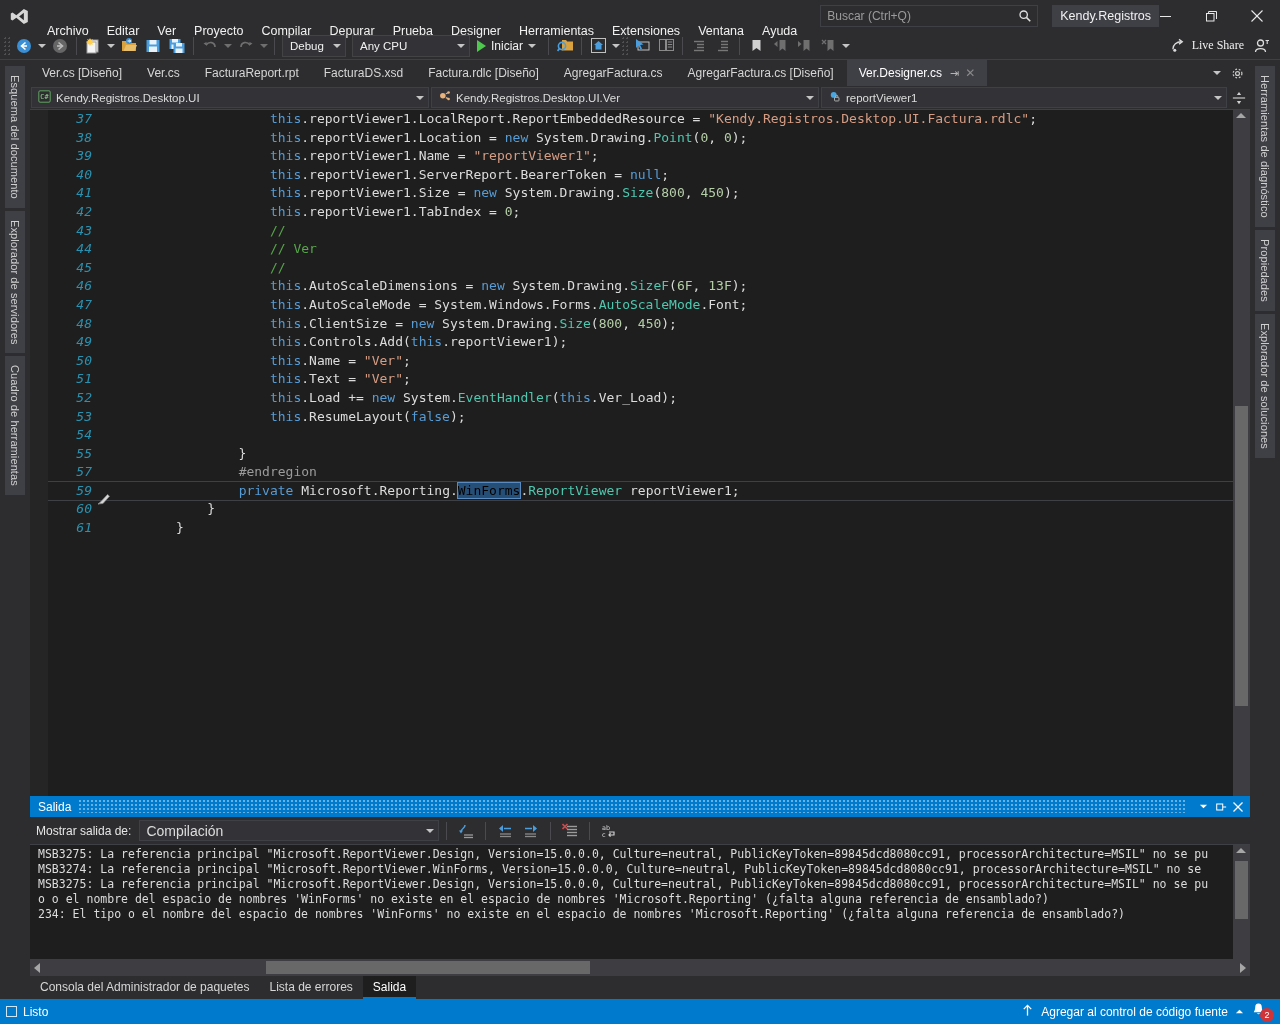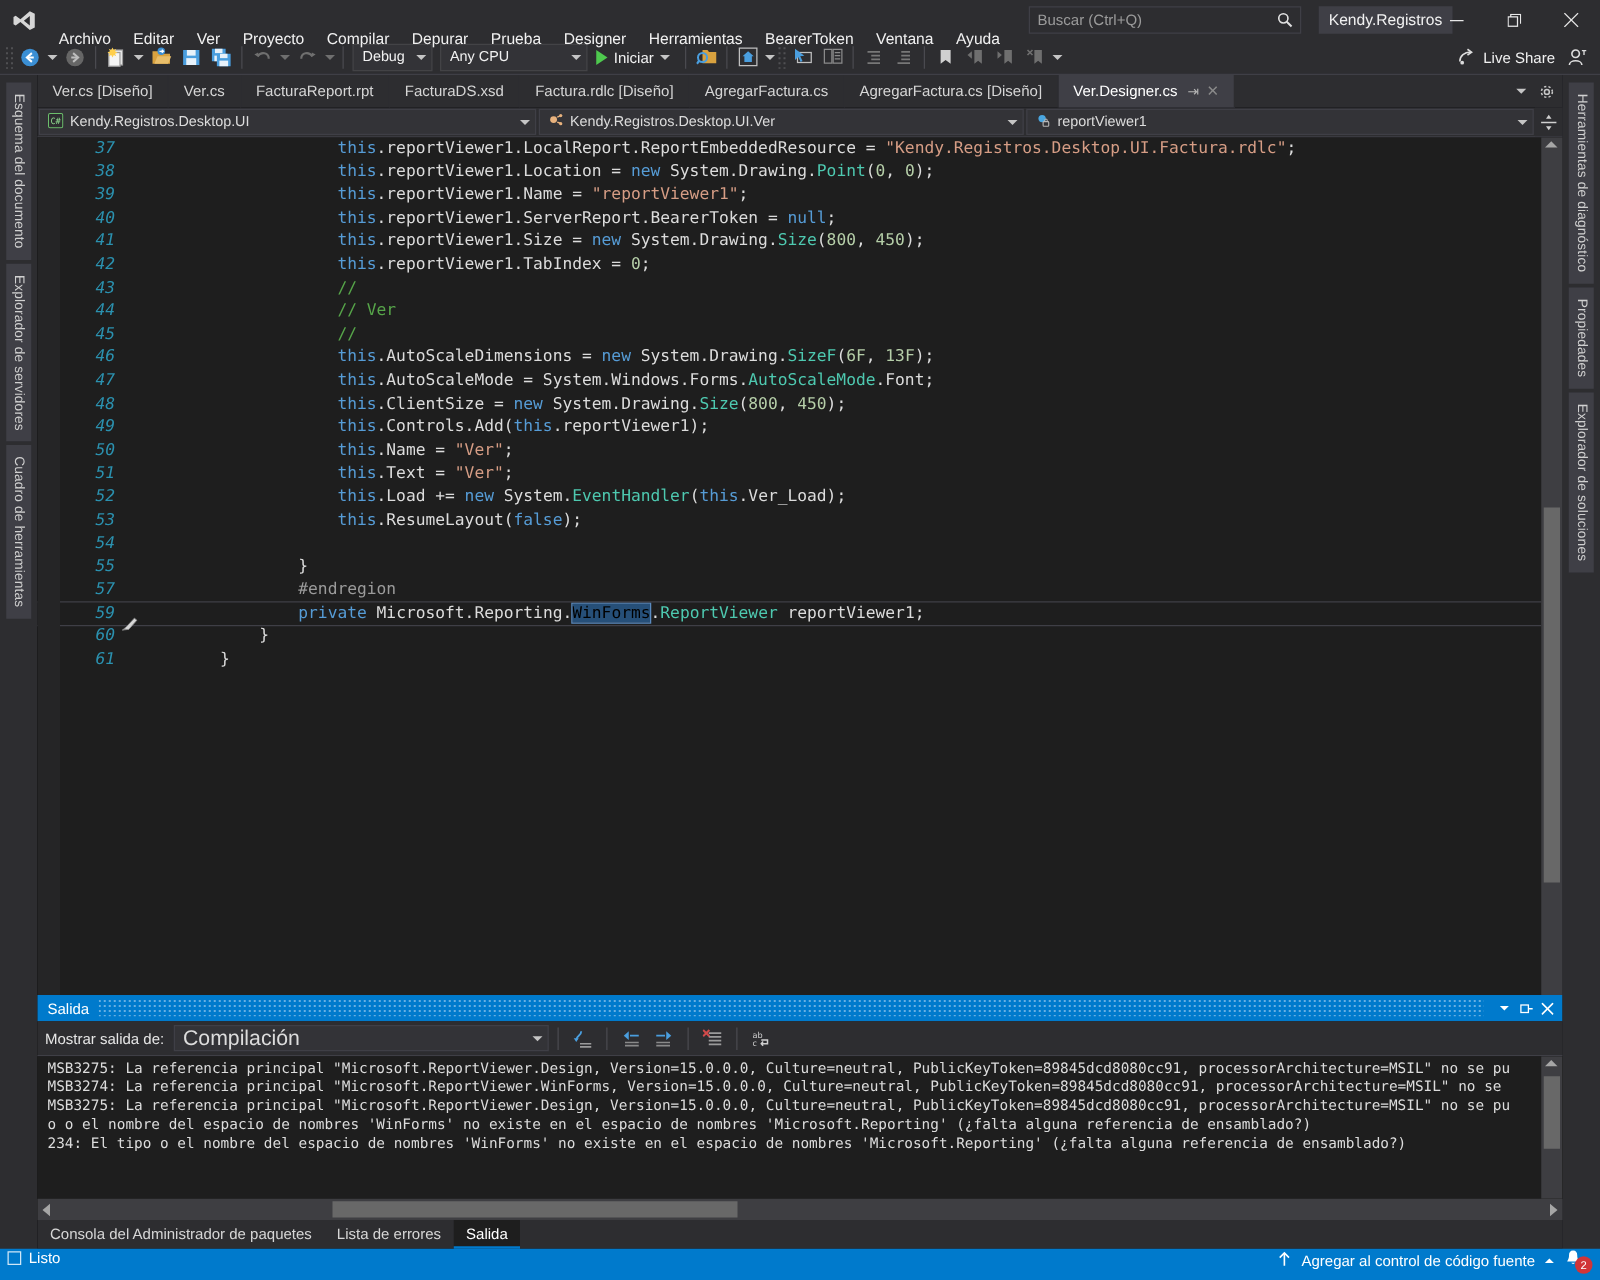--- a/index.html
+++ b/index.html
@@ -53,21 +53,21 @@
   .tb-sep { width: 1px; height: 18px; background: #4a4a4f; margin: 0 4px; }
   .tb-drop { width: 12px; height: 24px; display:flex; align-items:center; justify-content:center; }
   .tb-combo {
     height: 22px; background: #333337; border: 1px solid #434346; color: #f1f1f1;
     font-size: 11.5px; display: flex; align-items: center; padding: 0 4px 0 7px;
     margin: 0 3px; justify-content: space-between;
   }
   .tb-run { display:flex; align-items:center; gap:5px; padding: 0 8px 0 4px; height:24px; color:#f1f1f1; font-size:12px; }
   .tri-right { width:0;height:0;border-left:9px solid #4ec94e;border-top:6px solid transparent;border-bottom:6px solid transparent; }
   .caret { width:0;height:0;border-top:4px solid #c5c5c5;border-left:4px solid transparent;border-right:4px solid transparent; }
-  .liveshare { margin-left:auto; display:flex; align-items:center; gap:6px; color:#f1f1f1; font-size:12px; padding:0 6px; height:24px;}
+  .liveshare { margin-left:auto; display:flex; align-items:center; gap:6px; color:#f1f1f1; font-size:12px; padding:0 6px; height:24px;font-family:Liberation Serif, serif;}
 
   
   .body-row { flex: 1 1 auto; display: flex; min-height: 0; }
   .vtabstrip {
     width: 30px; flex: 0 0 30px; background: #2d2d30; padding-top: 6px;
     display: flex; flex-direction: column; align-items: center; gap: 3px;
   }
   .vtab {
     writing-mode: vertical-rl; text-orientation: mixed;
     background: #3f3f46; color: #d0d0d0; font-size: 11px;
@@ -140,42 +140,42 @@
   .out-header { height: 21px; background: #007acc; display: flex; align-items: center; padding: 0 4px 0 8px; }
   .out-title { color: #ffffff; font-size: 12px; }
   .out-dots { flex: 1 1 auto; height: 13px; margin: 0 8px; opacity: .55;
     background-image: radial-gradient(circle at 1px 1px, #bcdcf4 1px, transparent 1px);
     background-size: 4px 4px; }
   .out-hbtn { width: 17px; height: 18px; display:flex;align-items:center;justify-content:center;color:#fff;font-size:11px;}
   .out-toolbar { height: 28px; background: #2d2d30; display:flex; align-items:center; padding: 0 6px;
      border-bottom: 1px solid #3f3f46; gap: 2px; }
   .out-lbl { color: #e6e6e6; font-size: 12px; margin-right: 6px; }
   .out-combo { width: 300px; height: 21px; background: #333337; border:1px solid #3f3f46;
-     color:#dcdcdc; font-size:17px; display:flex;align-items:center;padding:0 4px 0 6px; justify-content:space-between;}
+     color:#dcdcdc; font-size:14px; display:flex;align-items:center;padding:0 4px 0 6px; justify-content:space-between;}
   .out-sep { width:1px;height:18px;background:#4a4a4f;margin:0 5px; }
   .out-body { flex: 1 1 auto; position: relative; display: flex; background: #1e1e1e; overflow: hidden; }
   .out-lines { flex: 1 1 auto; padding-top: 2px; overflow: hidden;
      font-family: "DejaVu Sans Mono","Liberation Mono",monospace; font-size: 11.5px; line-height: 15px; }
   .out-line { color: #dcdcdc; white-space: pre; padding-left: 8px; height:15px; }
   .out-scroll { width: 17px; flex: 0 0 17px; background: #3e3e42; position: relative; }
   .out-hscroll { height: 17px; background: #3e3e42; position: relative; }
   .out-hthumb { position: absolute; top: 2px; height: 13px; background: #686868; }
   .arrow-left { position:absolute; left:4px; top:4px; width:0;height:0;
     border-top:5px solid transparent;border-bottom:5px solid transparent;border-right:6px solid #a6a6a6;}
   .arrow-right-sb { position:absolute; right:4px; top:4px; width:0;height:0;
     border-top:5px solid transparent;border-bottom:5px solid transparent;border-left:6px solid #a6a6a6;}
 
   
   .bottomtabs { height: 23px; flex: 0 0 23px; background: #2d2d30; display:flex; align-items:stretch; }
   .btab { display:flex; align-items:center; padding:0 10px; color:#d6d6d6; font-size:12px; white-space:nowrap;
      border-bottom: 2px solid transparent; cursor: default; }
   .btab.active { background:#1e1e1e; color:#ffffff; border-bottom: 2px solid #007acc; }
 
   
-  .statusbar { height: 25px; flex:0 0 25px; background:#007acc; display:flex; align-items:flex-start;
+  .statusbar { height: 25px; flex:0 0 25px; background:#007acc; display:flex; align-items:center;
      padding: 0 6px; color:#ffffff; font-size:12px; }
   .st-ready { display:flex; align-items:center; gap:6px; }
   .st-right { margin-left:auto; display:flex; align-items:center; gap:7px; }
   .st-box { width:11px;height:11px;border:1px solid #cfe7f7; }
   .badge { background:#d13438; color:#fff; border-radius:50%; width:14px;height:14px;
      font-size:9px; display:flex;align-items:center;justify-content:center; margin-left:-6px; margin-top:6px;}
 </style>
 </head>
 <body>
 
@@ -191,21 +191,21 @@
     <div class="menu">
       <div class="menu-item">Archivo</div>
       <div class="menu-item">Editar</div>
       <div class="menu-item">Ver</div>
       <div class="menu-item">Proyecto</div>
       <div class="menu-item">Compilar</div>
       <div class="menu-item">Depurar</div>
       <div class="menu-item">Prueba</div>
       <div class="menu-item">Designer</div>
       <div class="menu-item">Herramientas</div>
-      <div class="menu-item">BearerToken</div>
+      <div class="menu-item">Extensiones</div>
       <div class="menu-item">Ventana</div>
       <div class="menu-item">Ayuda</div>
     </div>
 
     <div class="search-box">
       <input type="text" placeholder="Buscar (Ctrl+Q)" style="">
       <span class="search-ico">
         <svg width="14" height="14" viewBox="0 0 16 16">
           <circle cx="6.5" cy="6.5" r="4.2" fill="none" stroke="#e0e0e0" stroke-width="1.5"></circle>
           <line x1="9.6" y1="9.6" x2="14" y2="14" stroke="#e0e0e0" stroke-width="1.8"></line>

